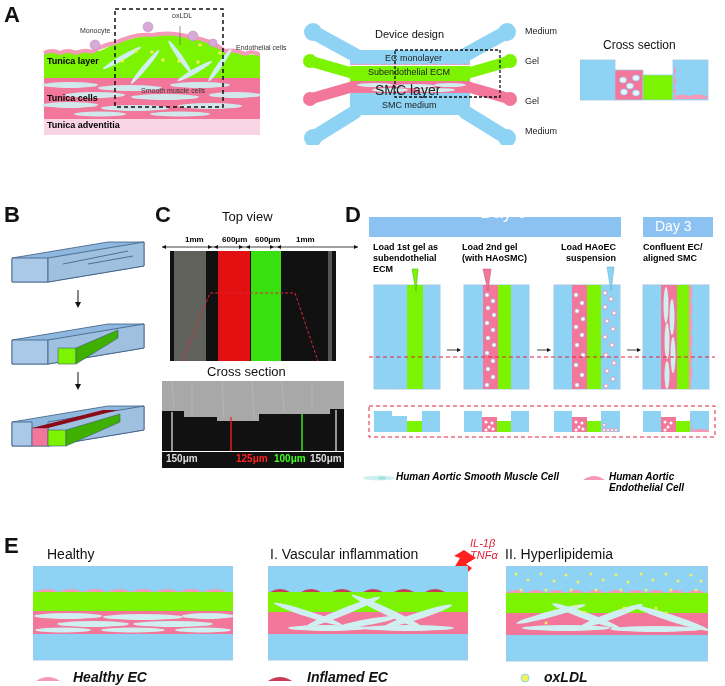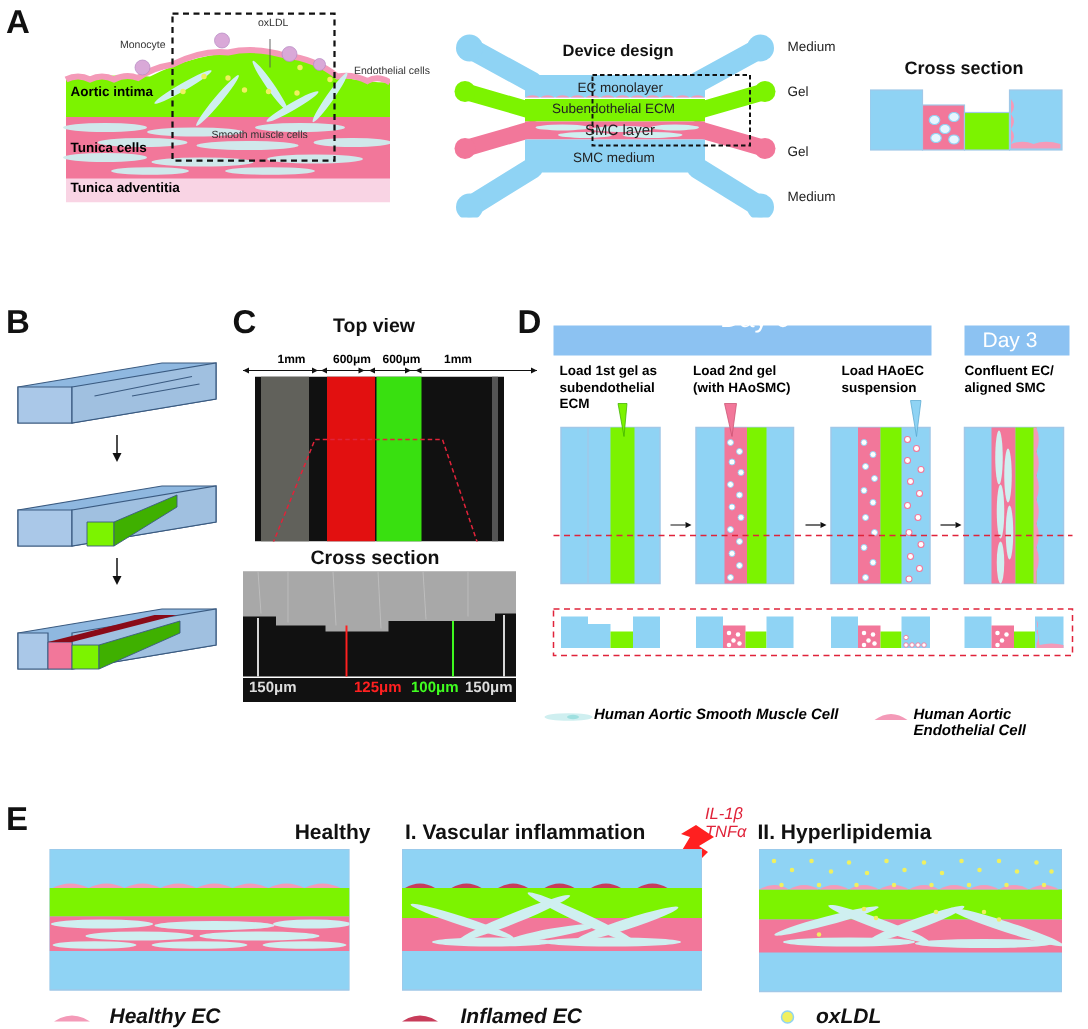--- a/index.html
+++ b/index.html
@@ -1,20 +1,20 @@
 <!DOCTYPE html>
 <html><head>
 <meta charset="utf-8">
 <style>
   html,body{margin:0;padding:0;background:#fff;}
   body{width:725px;height:686px;position:relative;overflow:hidden;font-family:"Liberation Sans",sans-serif;}
   .abs{position:absolute;}
   .plabel{position:absolute;font-family:"Liberation Sans",sans-serif;font-weight:bold;font-size:22px;color:#111;}
   .t-bold{font-weight:bold;}
-  .ttl{position:absolute;font-weight:bold;color:#111;text-align:right;white-space:nowrap;}
+  .ttl{position:absolute;font-weight:normal;color:#111;text-align:left;white-space:nowrap;}
   .small{position:absolute;font-size:7px;color:#333;white-space:nowrap;}
   .legend{position:absolute;font-weight:bold;font-style:italic;font-size:14px;color:#111;white-space:nowrap;}
 </style>
 </head>
 <body>
 
 <div class="plabel" style="left:4px;top:2px;">A</div>
 
 <svg class="abs" style="left:40px;top:5px;" width="220" height="130">
 
@@ -64,21 +64,21 @@
       <circle cx="180" cy="48" r="1.8"></circle>
   </g>
   <line x1="140" y1="21" x2="140" y2="40" stroke="#555" stroke-width="0.6"></line>
 
   <rect x="75" y="4" width="108" height="98" fill="none" stroke="#111" stroke-width="1.5" stroke-dasharray="4 3"></rect>
 </svg>
 <div class="small" style="left:80px;top:27px;">Monocyte</div>
 <div class="small" style="left:172px;top:12px;">oxLDL</div>
 <div class="small" style="left:236px;top:44px;">Endothelial cells</div>
 <div class="small" style="left:141px;top:87px;">Smooth muscle cells</div>
-<div class="abs t-bold" style="left:47px;top:56px;font-size:9px;">Aortic intima</div>
+<div class="abs t-bold" style="left:47px;top:56px;font-size:9px;">Tunica layer</div>
 <div class="abs t-bold" style="left:47px;top:93px;font-size:9px;">Tunica cells</div>
 <div class="abs t-bold" style="left:47px;top:120px;font-size:9px;">Tunica adventitia</div>
 
 <svg class="abs" style="left:295px;top:20px;" width="230" height="125">
 
   <g stroke-linecap="round">
     <line x1="18" y1="12" x2="60" y2="35" stroke="#8fd3f4" stroke-width="14"></line>
     <line x1="212" y1="12" x2="170" y2="35" stroke="#8fd3f4" stroke-width="14"></line>
     <line x1="18" y1="118" x2="60" y2="92" stroke="#8fd3f4" stroke-width="14"></line>
     <line x1="212" y1="118" x2="170" y2="92" stroke="#8fd3f4" stroke-width="14"></line>
@@ -108,21 +108,21 @@
       <ellipse cx="155" cy="65" rx="16" ry="2"></ellipse>
     <ellipse cx="95" cy="70" rx="18" ry="2"></ellipse>
       <ellipse cx="140" cy="70" rx="20" ry="2"></ellipse>
   </g>
   <rect x="55" y="73" width="120" height="22" fill="#8fd3f4"></rect>
   <rect x="100" y="30" width="105" height="47" fill="none" stroke="#111" stroke-width="1.3" stroke-dasharray="3 2"></rect>
 </svg>
 <div class="ttl" style="left:375px;top:28px;font-size:11px;">Device design</div>
 <div class="abs" style="left:385px;top:53px;font-size:9px;color:#222;text-align:right;">EC monolayer</div>
 <div class="abs" style="left:368px;top:67px;font-size:9px;color:#222;">Subendothelial ECM</div>
-<div class="abs" style="left:390px;top:82px;font-size:10px;color:#222;">SMC layer</div>
+<div class="abs" style="left:375px;top:82px;font-size:14px;color:#222;">SMC layer</div>
 <div class="abs" style="left:382px;top:100px;font-size:9px;color:#222;">SMC medium</div>
 <div class="abs" style="left:525px;top:26px;font-size:9px;color:#222;">Medium</div>
 <div class="abs" style="left:525px;top:56px;font-size:9px;color:#222;">Gel</div>
 <div class="abs" style="left:525px;top:96px;font-size:9px;color:#222;">Gel</div>
 <div class="abs" style="left:525px;top:126px;font-size:9px;color:#222;">Medium</div>
 
 <div class="ttl" style="left:603px;top:38px;font-size:12px;">Cross section</div>
 <svg class="abs" style="left:580px;top:58px;" width="130" height="45">
   <rect x="0" y="2" width="35" height="40" fill="#8fd3f4" stroke="#a0c8e8" stroke-width="0.8"></rect>
   <rect x="35" y="12" width="28" height="30" fill="#f2779a" stroke="#a0c8e8" stroke-width="0.8"></rect>
@@ -232,21 +232,21 @@
 
 <div class="abs t-bold" style="left:373px;top:242px;font-size:9px;line-height:11px;">
   <div>Load 1st gel as</div>
   <div>subendothelial</div>
   <div>ECM</div>
 </div>
 <div class="abs t-bold" style="left:462px;top:242px;font-size:9px;line-height:11px;">
   <div>Load 2nd gel</div>
   <div>(with HAoSMC)</div>
 </div>
-<div class="abs t-bold" style="left:561px;top:242px;font-size:9px;line-height:11px;">
+<div class="abs t-bold" style="left:561px;top:242px;font-size:9px;line-height:11px;text-align:right;">
   <div>Load HAoEC</div>
   <div>suspension</div>
 </div>
 <div class="abs t-bold" style="left:643px;top:242px;font-size:9px;line-height:11px;">
   <div>Confluent EC/</div>
   <div>aligned SMC</div>
 </div>
 
 <svg class="abs" style="left:355px;top:255px;" width="370" height="215">
 

